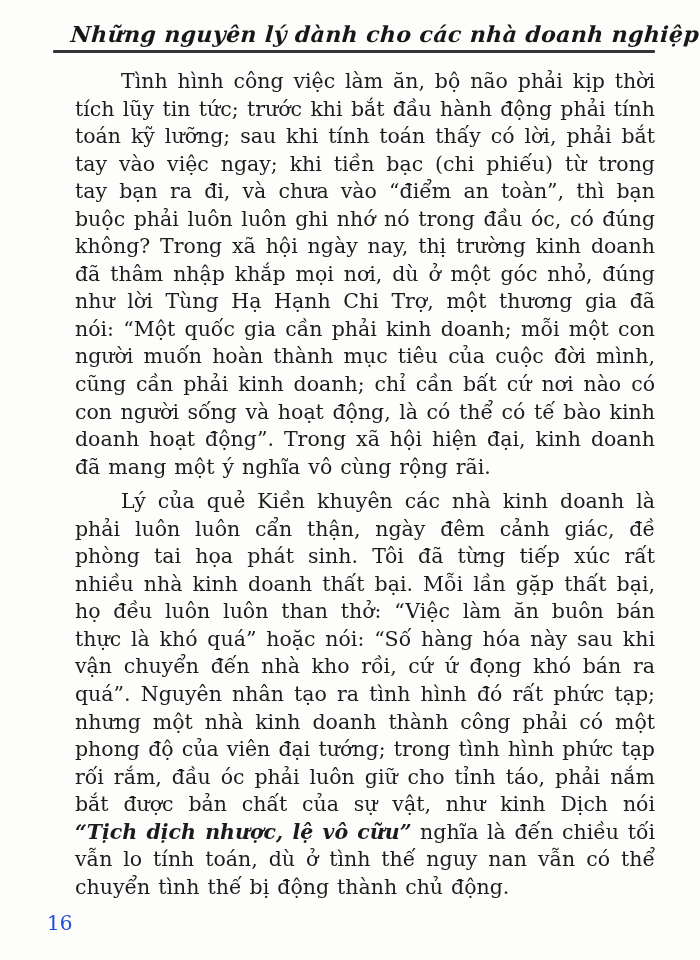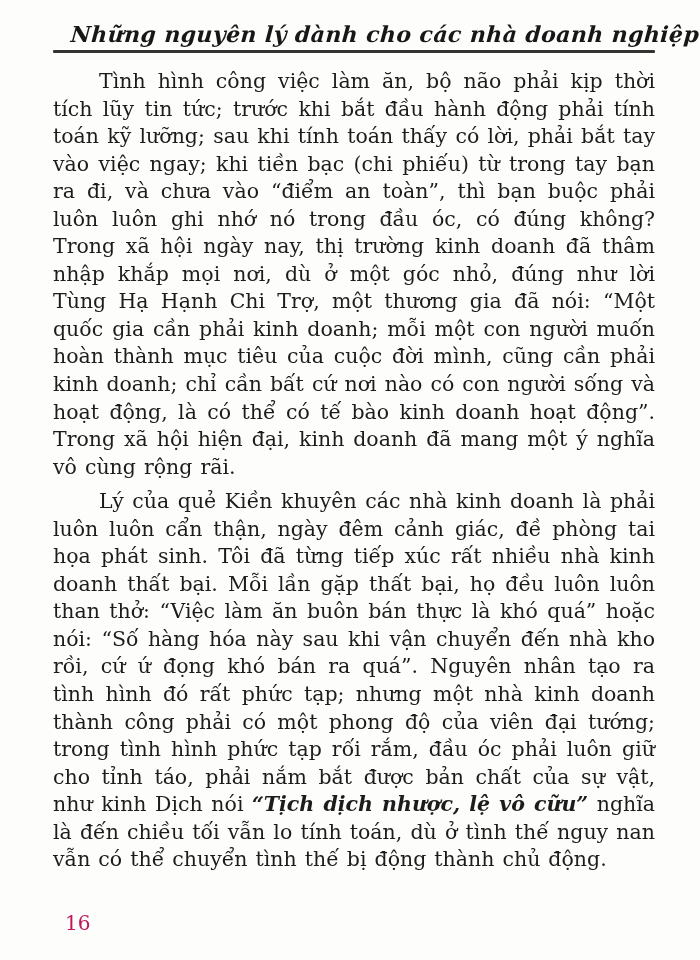--- a/index.html
+++ b/index.html
@@ -31,43 +31,44 @@
     transform-origin: left bottom;
   }
   .header-rule {
     height: 3px;
     background: #343434;
     margin-top: 3px;
     border-radius: 1px;
   }
   .body-text {
     margin-top: 15px;
+    margin-left: 22px;
   }
   .para {
     margin: 0;
     font-size: 20.5px;
     line-height: 27.55px;
     text-align: justify;
     text-indent: 46px;
     word-spacing: 1.5px;
     color: #1c1c1c;
   }
   .para-2 {
     margin-top: 7px;
   }
   .quote-italic {
     font-style: italic;
     font-weight: bold;
   }
   .page-number {
     position: absolute;
-    left: 65px;
+    left: 47px;
     bottom: 25px;
     font-size: 20px;
-    color: #be185d;
+    color: #1d4ed8;
   }
 </style>
 </head>
 <body>
 
 <div class="page">
 
   <div class="page-header">
     <div class="header-title">Những nguyên lý dành cho các nhà doanh nghiệp</div>
     <div class="header-rule"></div>

